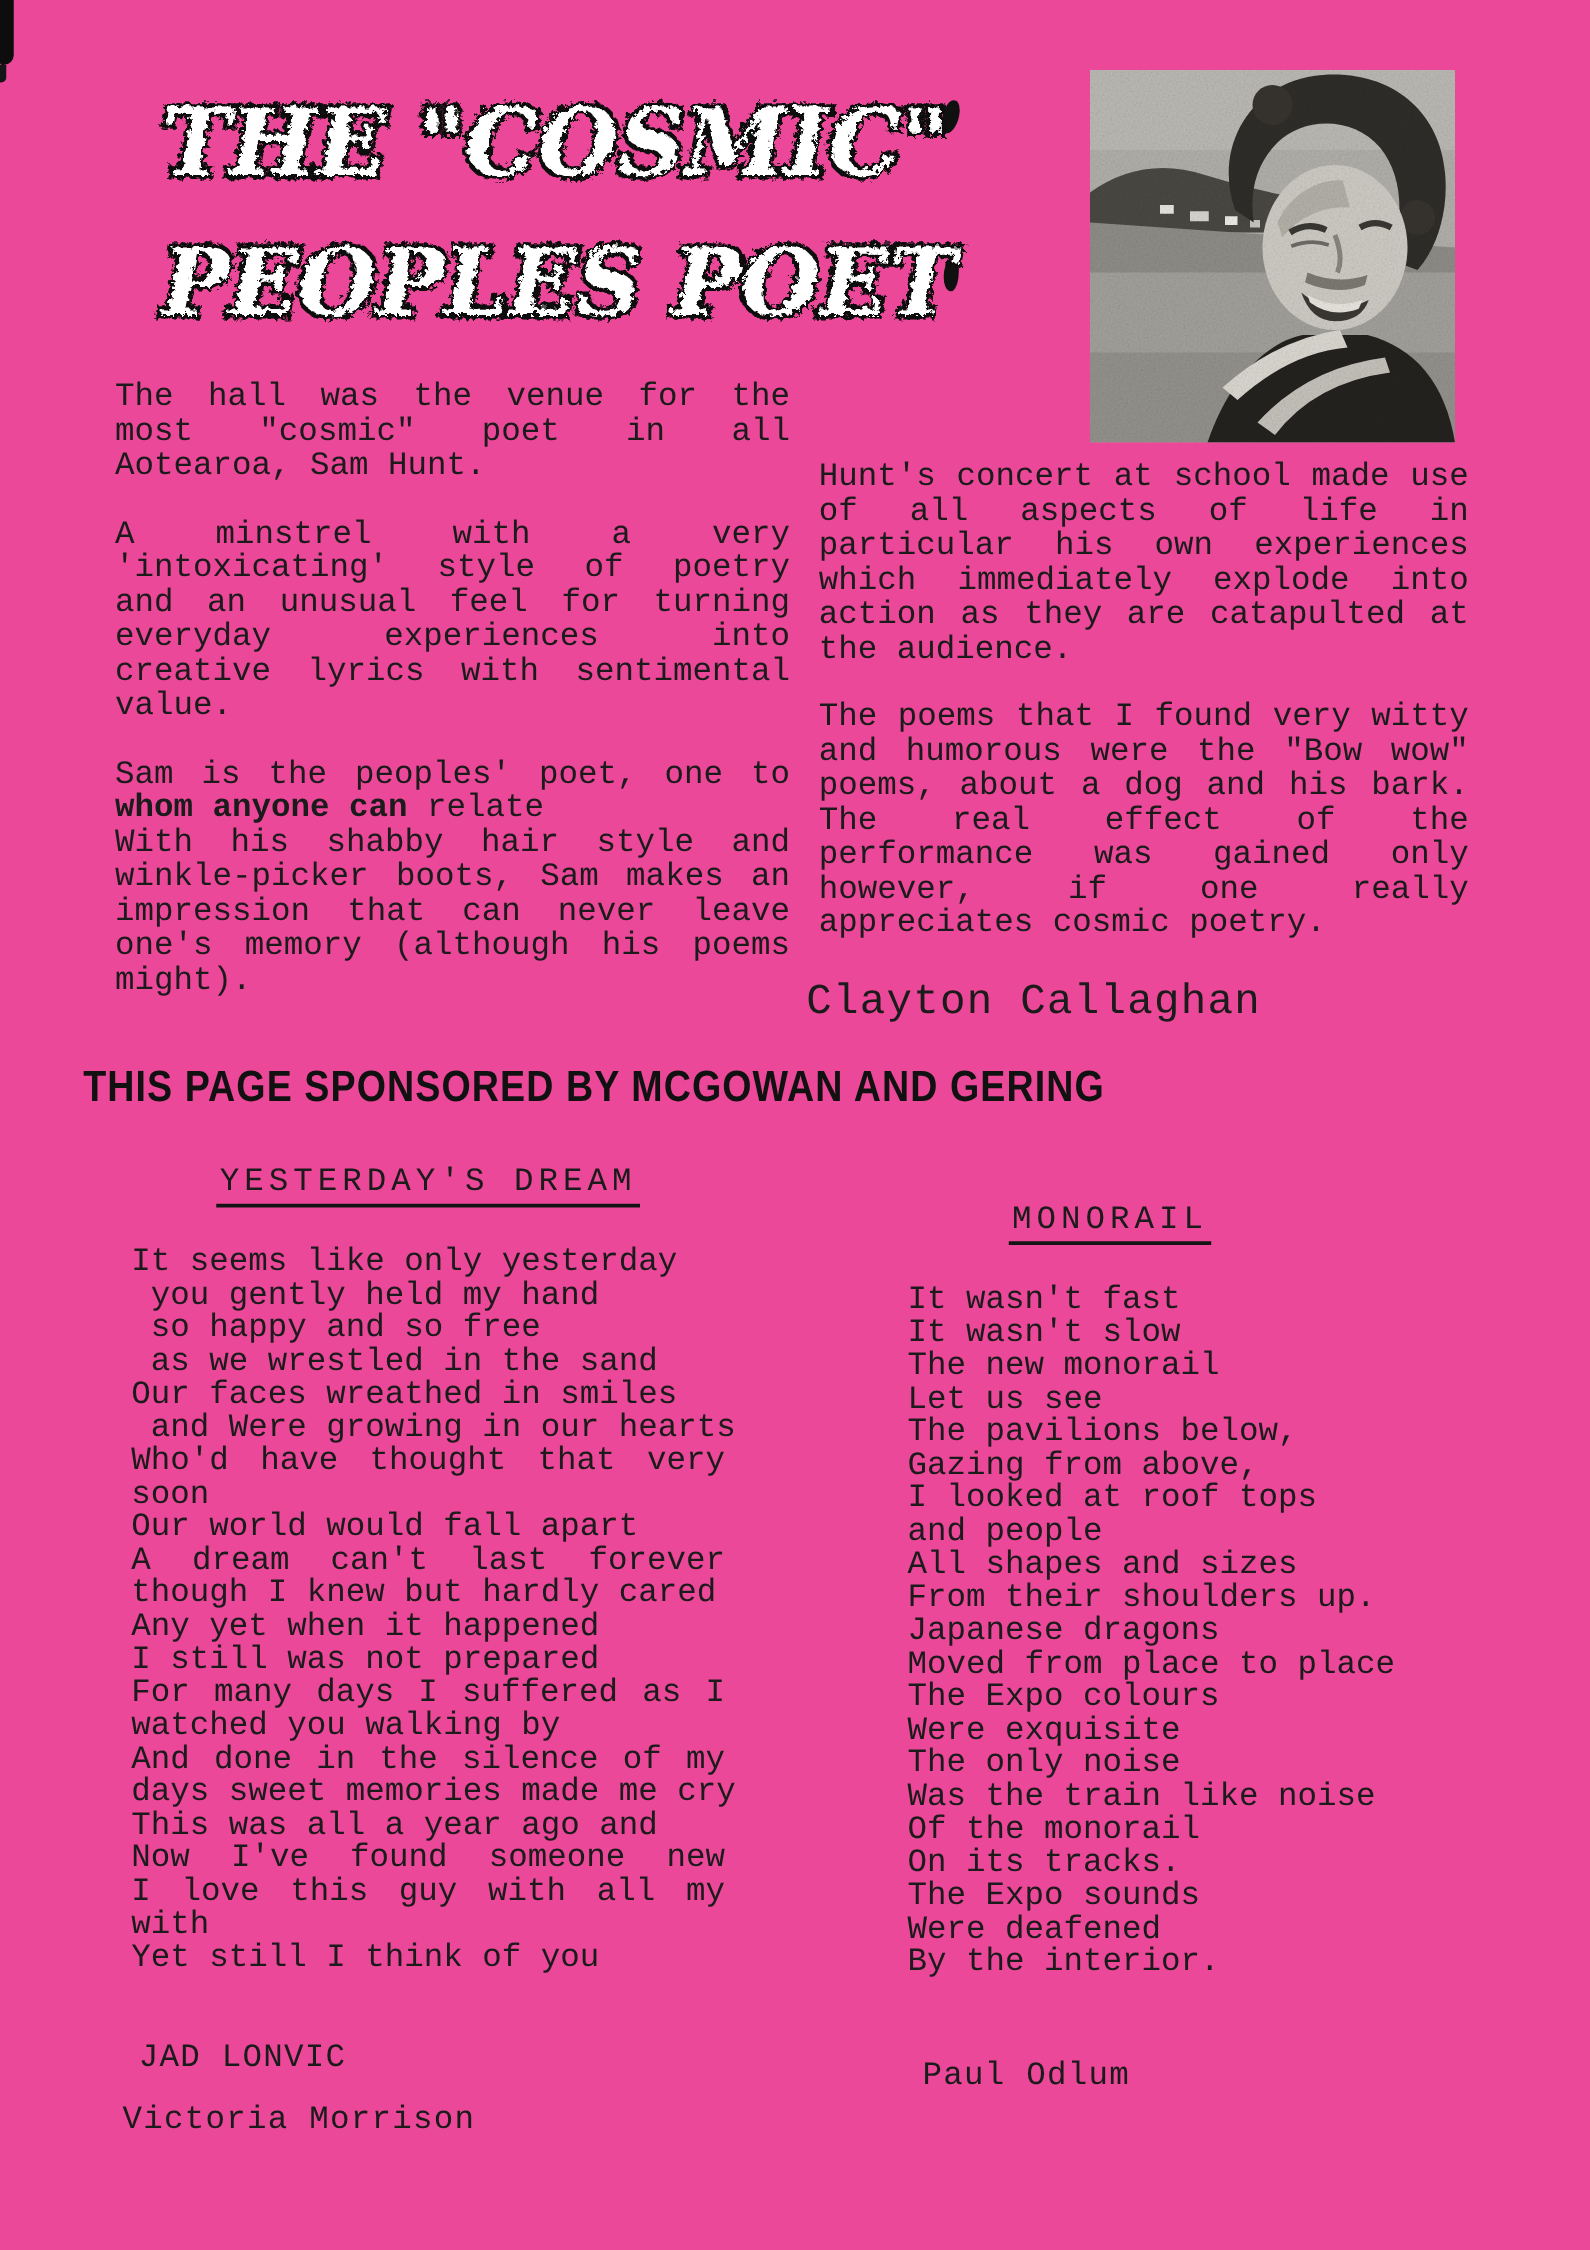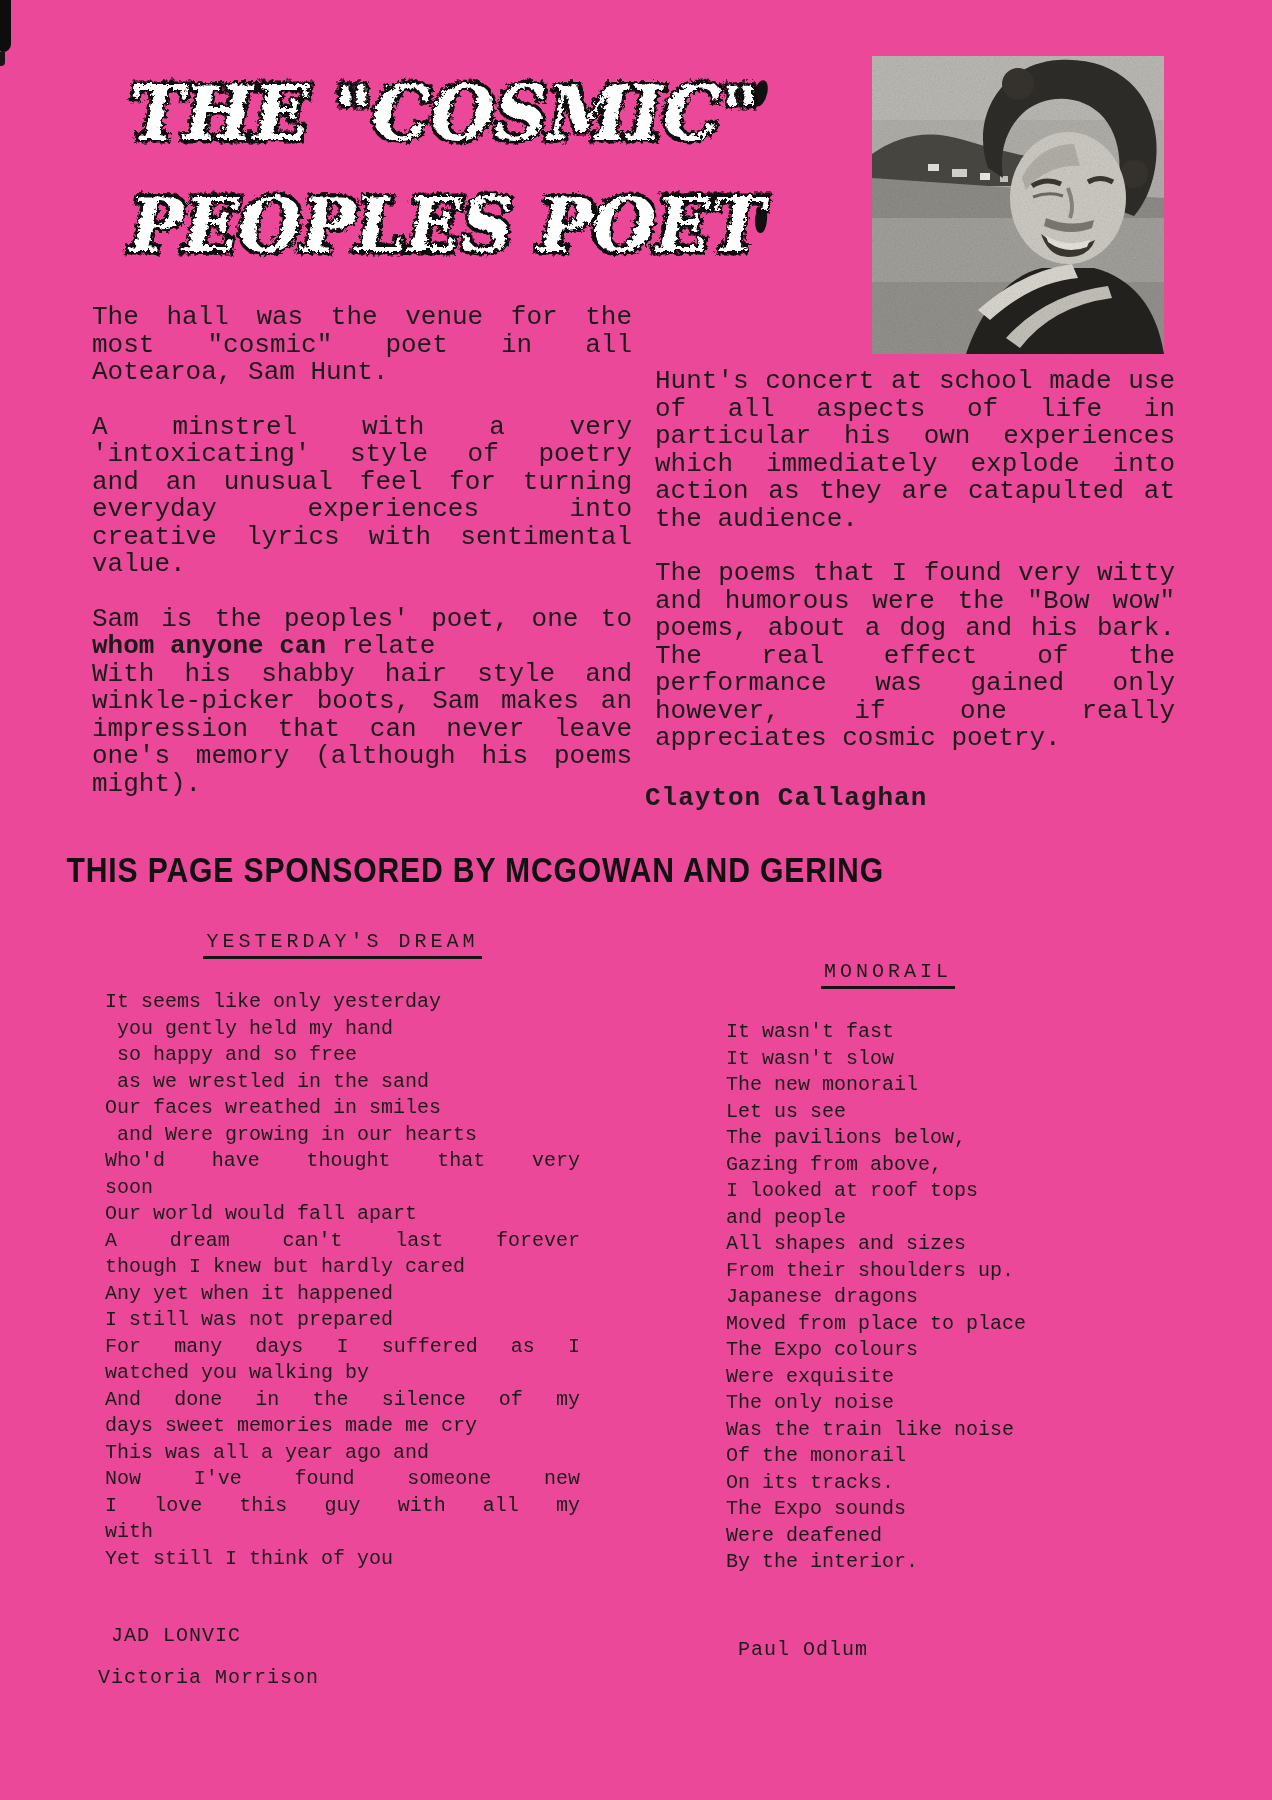--- a/index.html
+++ b/index.html
@@ -26,35 +26,35 @@
   .photo{position:absolute;left:872px;top:56px;width:292px;height:298px;}
 
   
   .col{position:absolute;font-size:26px;}
   .col-left{left:92px;top:304px;width:540px;}
   .col-right{left:655px;top:368px;width:520px;}
   .para{margin:0 0 27px 0;}
   .tline{line-height:27.5px;white-space:pre;}
   .tline.j{white-space:normal;text-align:justify;text-align-last:justify;}
   .b{font-weight:bold;}
-  .byline{font-size:26px;margin:30px 0 0 -10px;letter-spacing:1px;font-weight:bold;}
+  .byline{font-size:34px;margin:30px 0 0 -10px;letter-spacing:1px;}
 
   
   .sponsor{position:absolute;left:0;top:850px;width:1272px;}
   .sponsor span{
     display:inline-block;
     font-family:"Liberation Sans",sans-serif;
     font-weight:700;font-size:35px;color:#111;
     letter-spacing:1px;
     transform:scaleX(0.86);transform-origin:center;
     white-space:nowrap;
   }
 
   
-  .poem{position:absolute;font-size:20px;}
+  .poem{position:absolute;font-size:26px;}
   .poem1{left:105px;top:930px;width:475px;}
   .poem2{left:726px;top:960px;width:420px;}
   .poem-title-wrap{text-align:center;margin-bottom:30px;}
   .poem2 .poem-title-wrap{padding-right:96px;}
   .poem-title{
     display:inline-block;
     letter-spacing:4px;
     border-bottom:3px solid #141414;
     padding:0 3px 3px 3px;
     white-space:nowrap;

